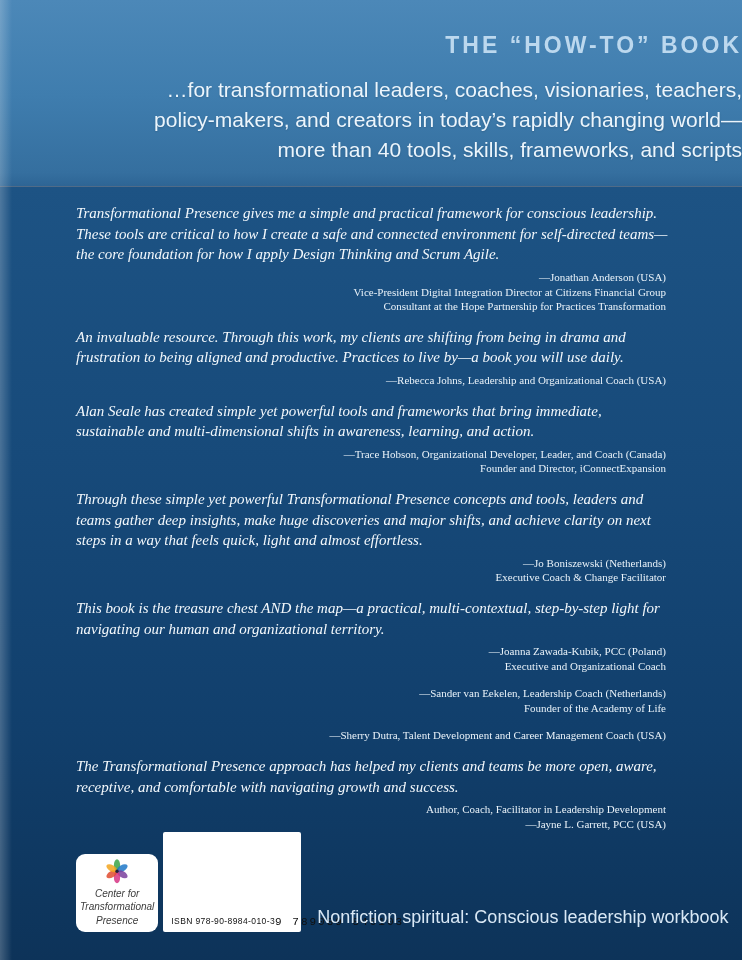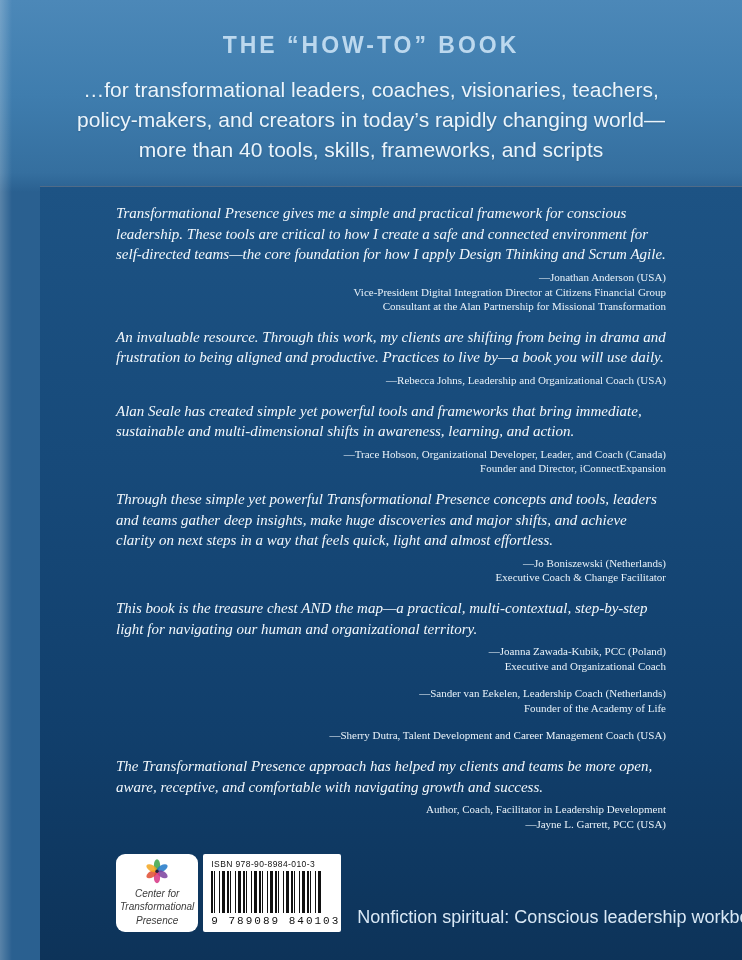--- a/index.html
+++ b/index.html
@@ -12,39 +12,38 @@
     font-family:"Liberation Serif", serif;
   }
   .page::before{
     content:"";position:absolute;left:0;top:0;width:12px;height:100%;
     background:linear-gradient(90deg,rgba(255,255,255,0.22),rgba(255,255,255,0));
     pointer-events:none;z-index:5;
   }
   
   .header{
     height:186px;box-sizing:border-box;
-    padding-top:32px;text-align:center;
+    padding-top:32px;text-align:right;
     font-family:"Liberation Sans", sans-serif;
   }
   .title{
     font-size:23px;font-weight:700;letter-spacing:3px;
     color:#bcd8ee;margin-bottom:16px;
   }
   .subtitle-line{
     font-size:21px;line-height:1.42;color:#ecf5fc;
     text-shadow:0 1px 2px rgba(0,0,0,0.15);
   }
   
   .panel{
     position:relative;
     height:774px;box-sizing:border-box;
     padding:16px 74px 0 76px;
     background:linear-gradient(180deg,#1d5384 0%,#174a7a 35%,#113f6c 70%,#0d3359 100%);
     border-top:1px solid rgba(255,255,255,0.28);
-    margin-left:40px;
   }
   .testimonial{margin-bottom:13px;}
   .quote{
     margin:0 0 5px 0;
     font-style:italic;font-size:15px;line-height:1.38;
     color:#f3f8fc;
   }
   .attrib{
     text-align:right;padding-right:2px;
     font-size:11px;line-height:1.32;color:#e9f2f9;
@@ -58,23 +57,23 @@
     width:104px;height:78px;box-sizing:border-box;
     background:#fff;border-radius:9px;
     display:flex;flex-direction:column;align-items:center;justify-content:center;
     padding:5px 4px;margin-right:5px;
   }
   .publisher-name{
     font-family:"Liberation Sans", sans-serif;
     font-size:10px;line-height:1.35;color:#3c3c3c;text-align:center;margin-top:3px;font-style:italic;
   }
   .barcode-card{
-    width:138px;height:78px;box-sizing:border-box;
+    width:138px;height:100px;box-sizing:border-box;
     background:#fff;border-radius:2px;
-    display:flex;flex-direction:column;align-items:flex-start;
+    display:flex;flex-direction:row;align-items:flex-end;
     padding:5px 8px 4px;
   }
   .isbn-label{
     font-family:"Liberation Sans", sans-serif;
     font-size:8.5px;letter-spacing:0.4px;color:#111;margin-bottom:2px;white-space:nowrap;
   }
   .barcode-lines{
     width:112px;height:42px;
     background:
       repeating-linear-gradient(90deg,
@@ -104,21 +103,21 @@
     <div class="subtitle-line">policy-makers, and creators in today’s rapidly changing world—</div>
     <div class="subtitle-line">more than 40 tools, skills, frameworks, and scripts</div>
   </div>
 
   <div class="panel">
 
     <div class="testimonial">
       <p class="quote">Transformational Presence gives me a simple and practical framework for conscious leadership. These tools are critical to how I create a safe and connected environment for self-directed teams—the core foundation for how I apply Design Thinking and Scrum Agile.</p>
       <div class="attrib">—Jonathan Anderson (USA)</div>
       <div class="attrib">Vice-President Digital Integration Director at Citizens Financial Group</div>
-      <div class="attrib">Consultant at the Alan Partnership for Missional Transformation</div>
+      <div class="attrib">Consultant at the Hope Partnership for Practices Transformation</div>
     </div>
 
     <div class="testimonial">
       <p class="quote">An invaluable resource. Through this work, my clients are shifting from being in drama and frustration to being aligned and productive. Practices to live by—a book you will use daily.</p>
       <div class="attrib">—Rebecca Johns, Leadership and Organizational Coach (USA)</div>
     </div>
 
     <div class="testimonial">
       <p class="quote">Alan Seale has created simple yet powerful tools and frameworks that bring immediate, sustainable and multi-dimensional shifts in awareness, learning, and action.</p>
       <div class="attrib">—Trace Hobson, Organizational Developer, Leader, and Coach (Canada)</div>

